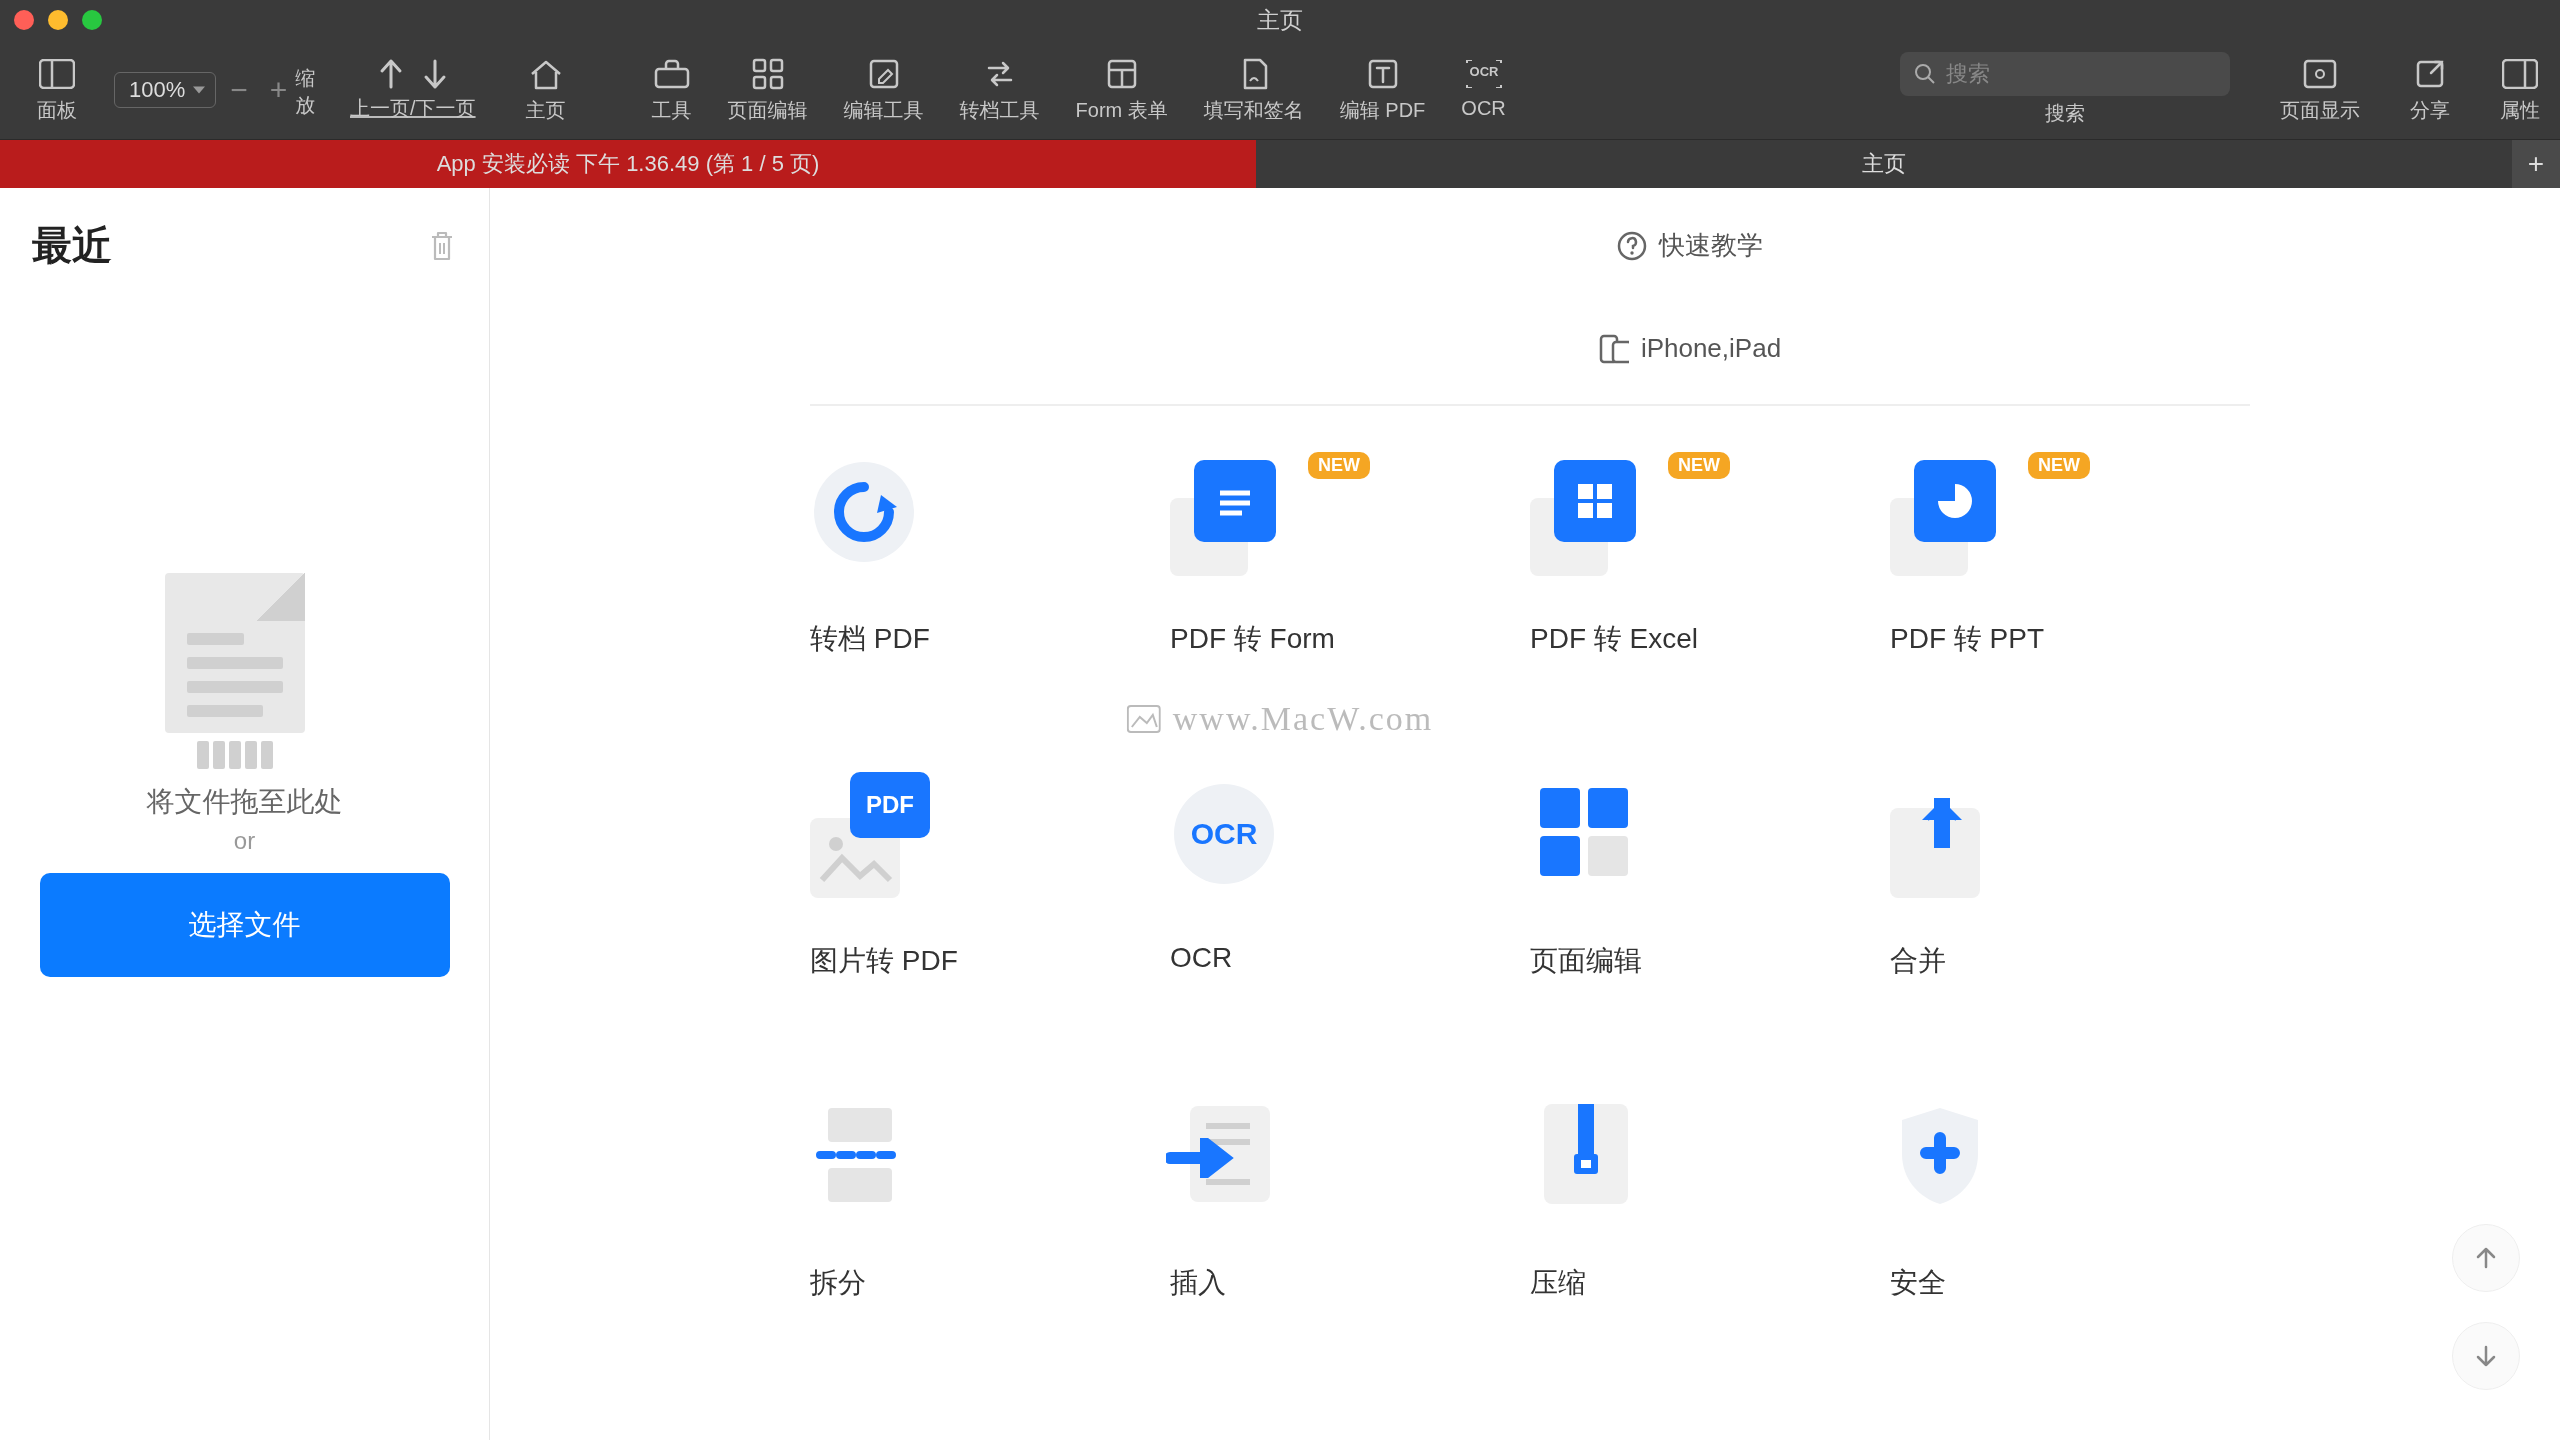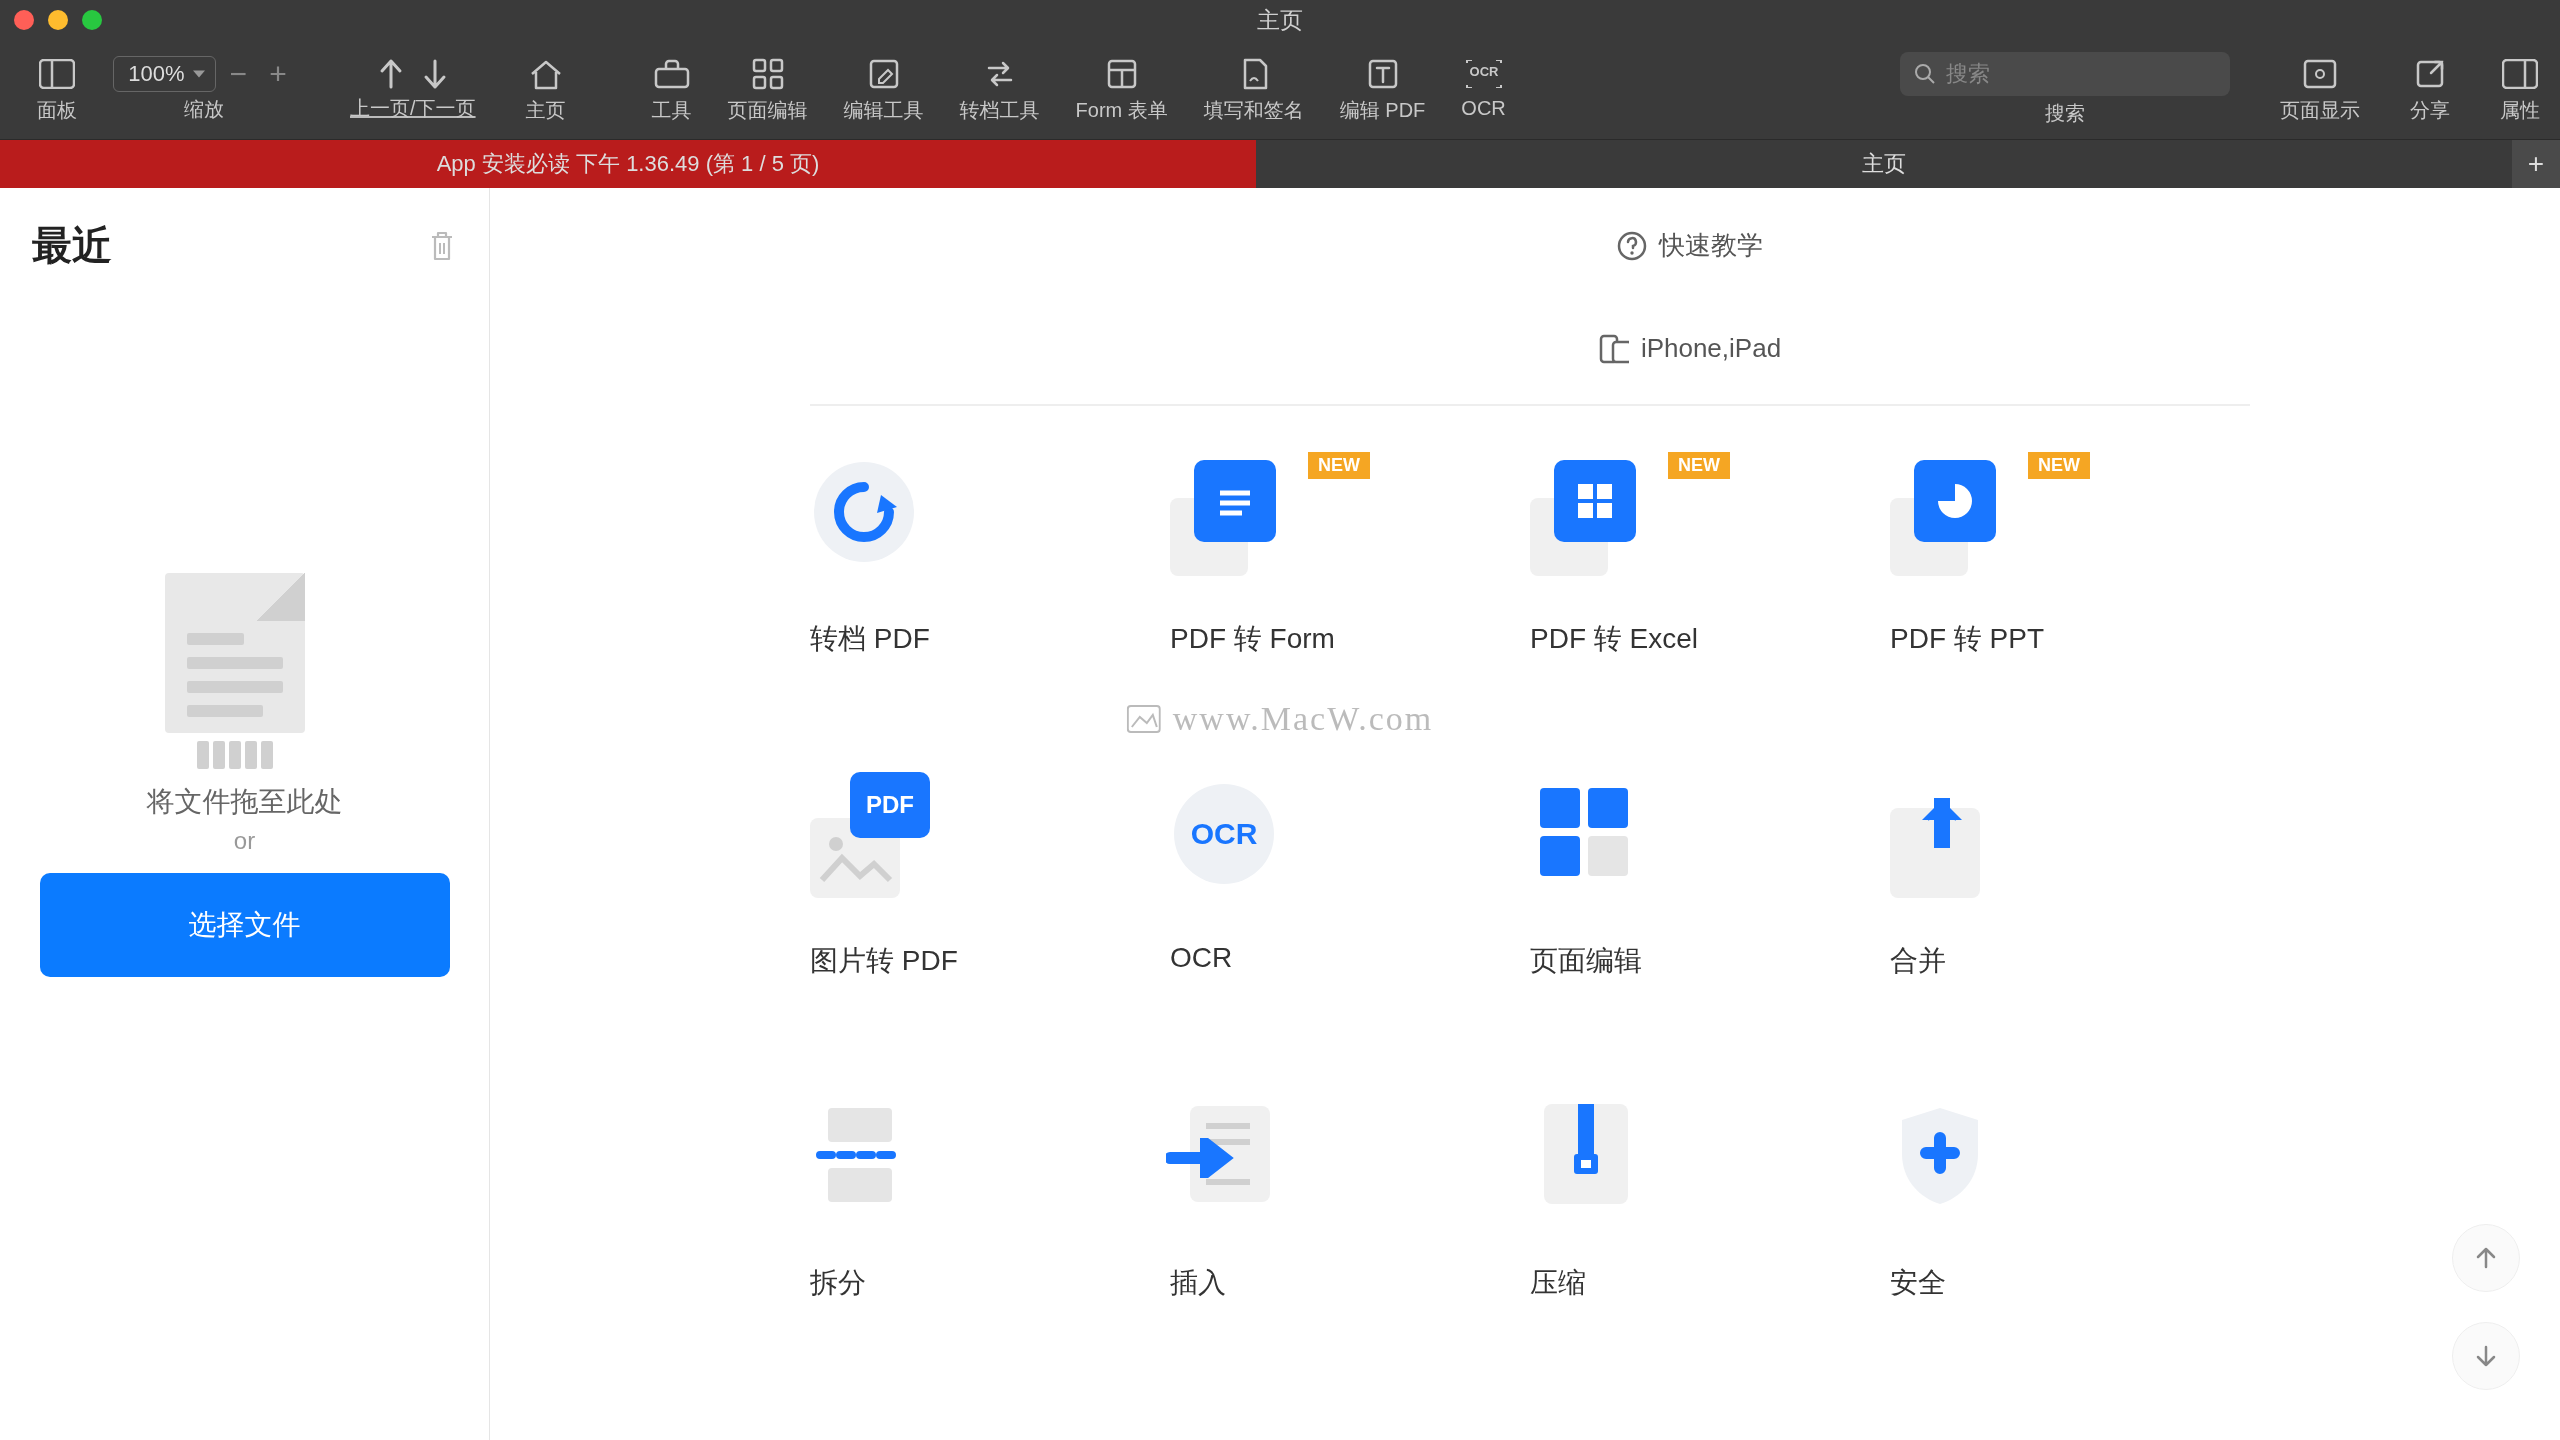--- a/index.html
+++ b/index.html
@@ -13,21 +13,21 @@
   .tl.yellow { background: #febc2e; }
   .tl.green { background: #28c840; }
   .title-text { position: absolute; left: 50%; transform: translateX(-50%); color: #d0d0d0; font-size: 23px; }
 
   
   .toolbar { height: 100px; background: #3a3a3a; display: flex; align-items: center; color: #bbb; font-size: 20px; padding: 0 20px; border-bottom: 1px solid #2a2a2a; }
   .tb-group { display: flex; flex-direction: column; align-items: center; justify-content: center; height: 100%; cursor: pointer; }
   .tb-icon { height: 38px; display: flex; align-items: center; justify-content: center; }
   .tb-label { font-size: 20px; color: #c8c8c8; margin-top: 4px; }
   .panel-btn { width: 74px; }
-  .zoom-wrap { display: flex; flex-direction: column; align-items: center; margin: 0 20px; width: 180px; }
+  .zoom-wrap { display: flex; flex-direction: row; align-items: center; margin: 0 20px; width: 180px; }
   .zoom-ctrl { display: flex; align-items: center; gap: 6px; }
   .zoom-select { border: 1px solid #666; border-radius: 6px; padding: 4px 30px 4px 14px; color: #ddd; font-size: 22px; position: relative; }
   .zoom-select::after { content: ''; position: absolute; right: 10px; top: 50%; width: 0; height: 0; border-left: 6px solid transparent; border-right: 6px solid transparent; border-top: 7px solid #999; transform: translateY(-50%); }
   .zoom-sign { color: #888; font-size: 30px; padding: 0 8px; cursor: pointer; }
   .nav-group { display: flex; flex-direction: column; align-items: center; margin: 0 10px 0 36px; text-decoration: underline; }
   .nav-arrows { display: flex; gap: 14px; }
   .home-group { margin: 0 40px; }
   .tool-sep { width: 26px; }
   .toolbar-mid { display: flex; gap: 36px; margin-left: 20px; }
   .toolbar-spacer { flex: 1; }
@@ -71,21 +71,21 @@
   .hr { height: 2px; background: #eee; width: 1440px; margin-bottom: 50px; }
 
   .grid { display: grid; grid-template-columns: repeat(4, 360px); row-gap: 120px; }
   .tile { display: flex; flex-direction: column; cursor: pointer; position: relative; }
   .tile-icon-wrap { width: 120px; height: 120px; position: relative; margin-bottom: 44px; }
   .icon-back { position: absolute; width: 78px; height: 78px; background: #f0f0f0; border-radius: 8px; bottom: 0; left: 0; }
   .icon-front { position: absolute; width: 82px; height: 82px; border-radius: 10px; top: 4px; right: 14px; display: flex; align-items: center; justify-content: center; color: #fff; font-weight: bold; font-size: 22px; }
   .icon-blue { background: #1976ff; }
   .icon-circle { width: 100px; height: 100px; border-radius: 50%; background: #eef1f5; position: absolute; top: 6px; left: 4px; display: flex; align-items: center; justify-content: center; }
   .tile-label { font-size: 28px; color: #333; font-weight: 500; }
-  .new-badge { position: absolute; top: -4px; right: 160px; background: #f5a623; color: #fff; font-size: 18px; font-weight: bold; padding: 3px 10px; border-radius: 0; }
+  .new-badge { position: absolute; top: -4px; right: 160px; background: #f5a623; color: #fff; font-size: 18px; font-weight: bold; padding: 3px 10px; border-radius: 10px; }
 
   .watermark { position: absolute; left: 50%; top: 700px; transform: translateX(-50%); color: rgba(180,180,180,0.9); font-size: 34px; font-family: Georgia, serif; letter-spacing: 2px; pointer-events: none; display: flex; align-items: center; gap: 12px; }
 
   .scroll-btns { position: fixed; right: 40px; bottom: 50px; display: flex; flex-direction: column; gap: 30px; }
   .scroll-btn { width: 68px; height: 68px; border-radius: 50%; background: #fafafa; border: 1px solid #eee; display: flex; align-items: center; justify-content: center; color: #888; font-size: 28px; cursor: pointer; }
 
   svg { display: block; }
 </style>
 </head>
 <body>

